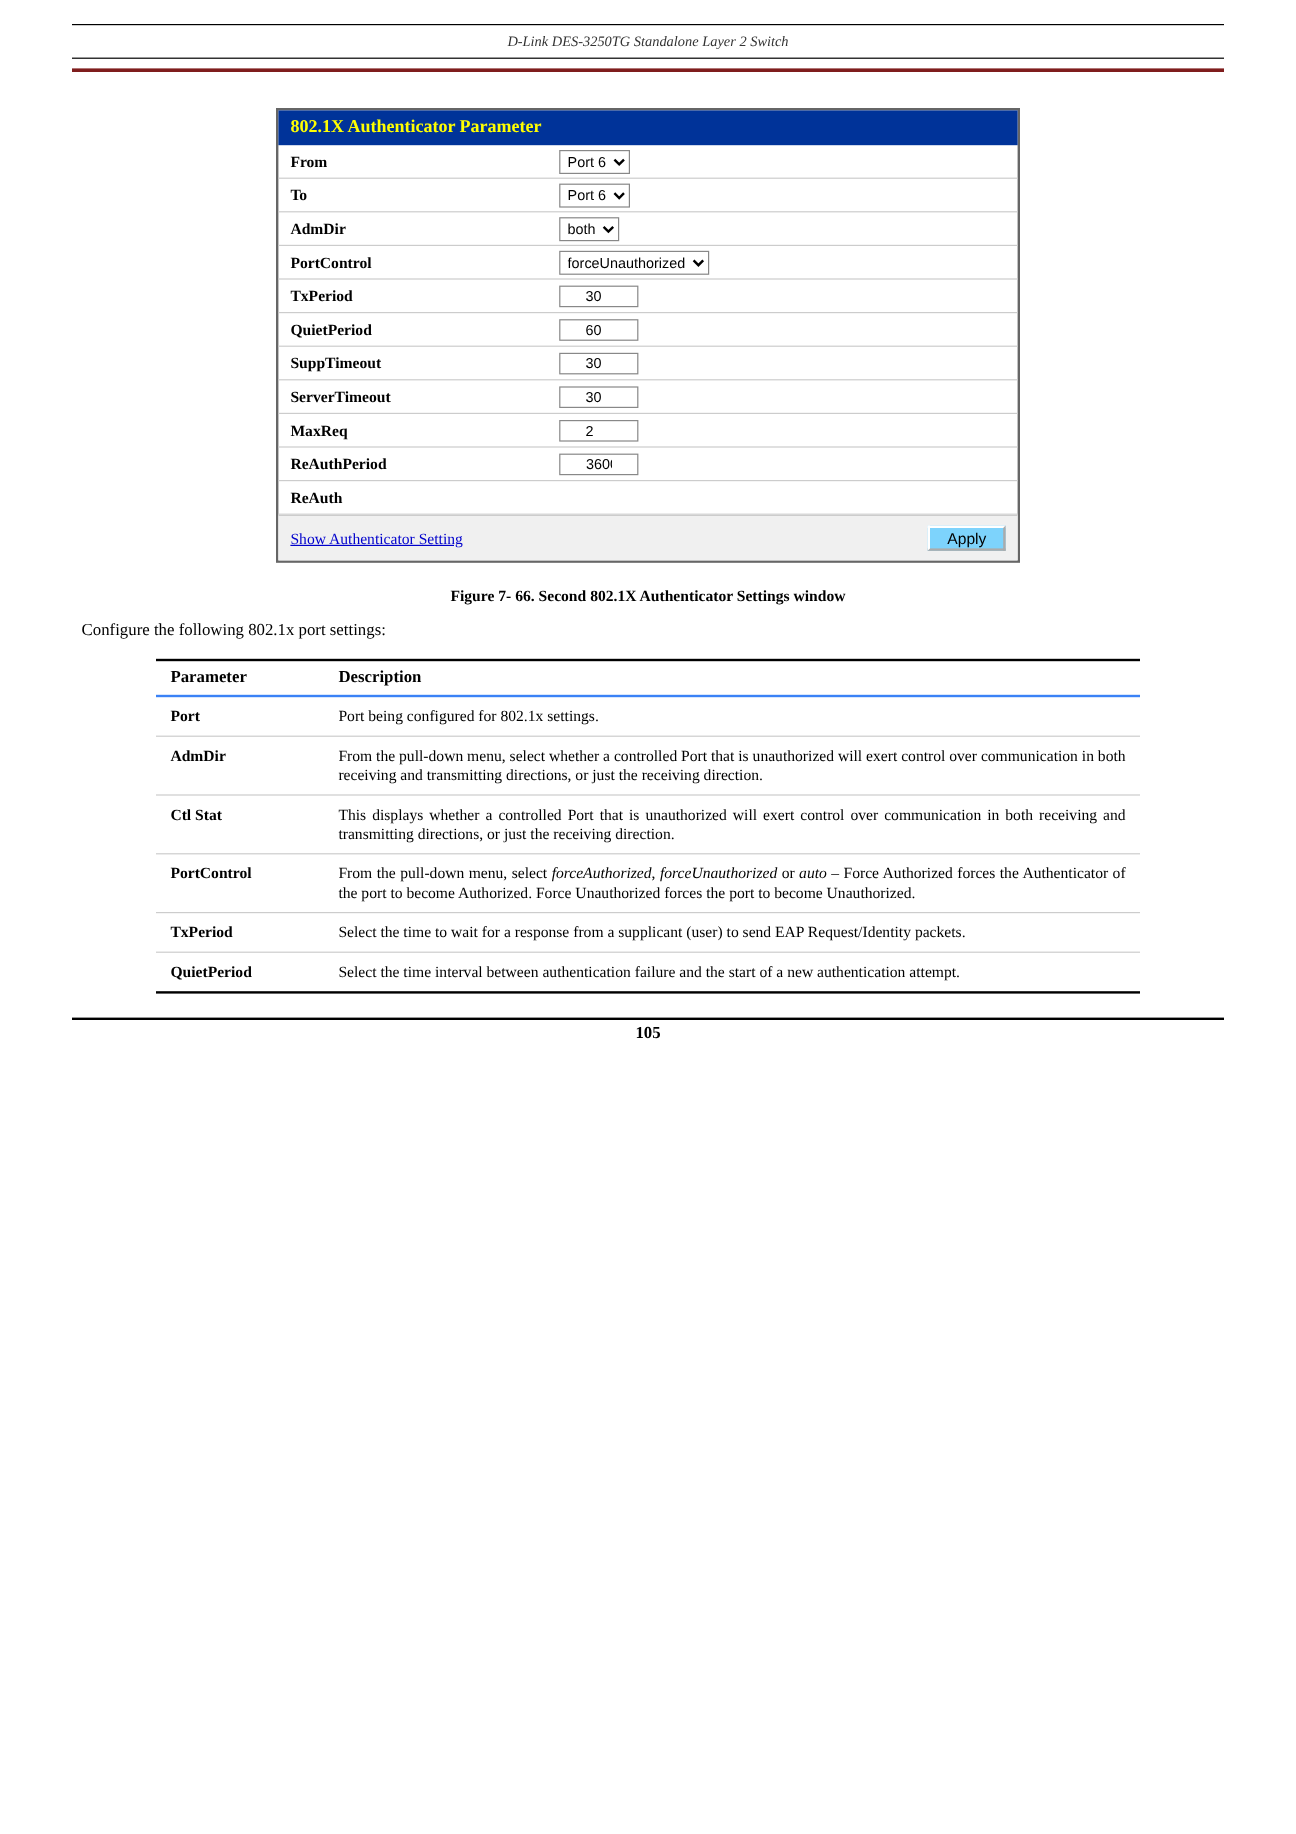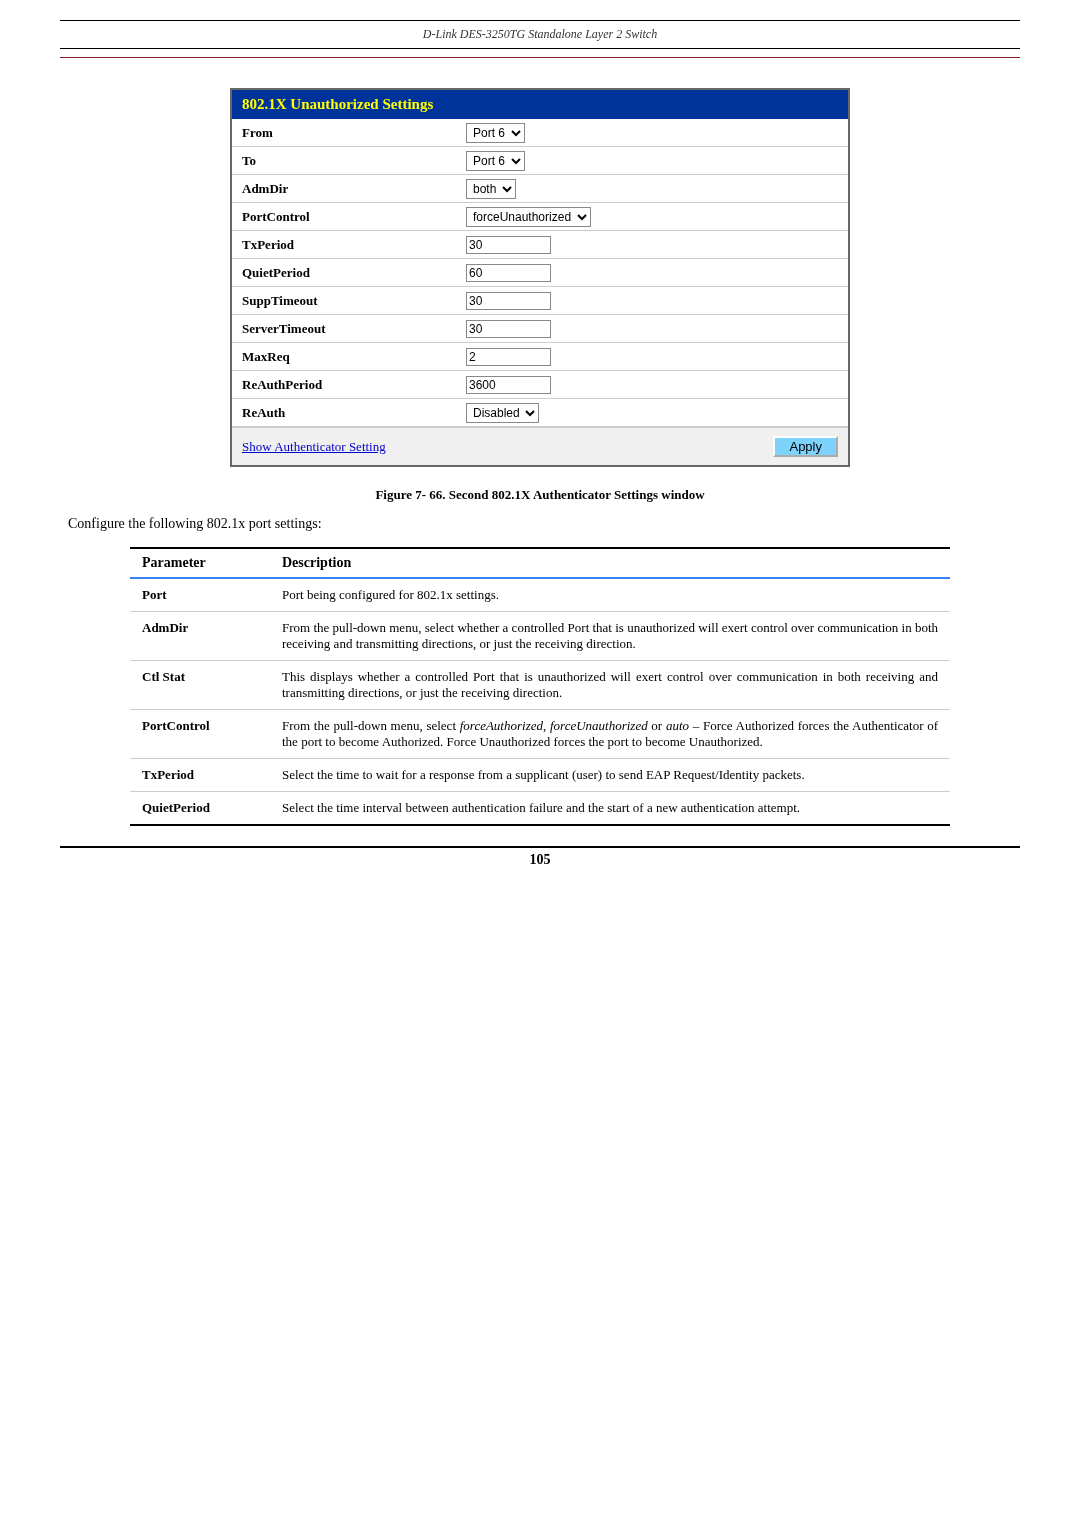--- a/index.html
+++ b/index.html
@@ -19,21 +19,21 @@
       padding: 20px 60px 40px 60px;
       background: #fff;
     }
 
     .header-bar {
       text-align: center;
       font-size: 12px;
       font-style: italic;
       color: #333;
       padding-bottom: 8px;
-      border-bottom: 1px solid #7f1d1d;
+      border-bottom: 3px solid #7f1d1d;
       margin-bottom: 30px;
     }
 
     
     .settings-panel {
       border: 2px solid #666;
       width: 620px;
       margin: 0 auto 20px auto;
       background: #fff;
     }
@@ -74,22 +74,22 @@
     .panel-value select {
       font-size: 12px;
       padding: 1px 2px;
       border: 1px solid #888;
       background: #fff;
     }
 
     .panel-value input[type="text"] {
       font-size: 12px;
       border: 1px solid #888;
-      padding: 1px 2px;
-      width: 85px;
+      padding: 1px 21px;
+      width: 66px;
     }
 
     .panel-footer {
       display: flex;
       justify-content: space-between;
       align-items: center;
       padding: 8px 10px;
       border-top: 1px solid #ccc;
       background: #f0f0f0;
     }
@@ -188,21 +188,21 @@
 
 <div class="page-container">
 
   <div class="header-bar">
     <hr class="divider-line">
     <span>D-Link DES-3250TG Standalone Layer 2 Switch</span>
     <hr class="divider-line" style="margin-top:6px; margin-bottom:0;">
   </div>
 
   <div class="settings-panel">
-    <div class="panel-header">802.1X Unauthorized Settings</div>
+    <div class="panel-header">802.1X Authenticator Parameter</div>
 
     <div class="panel-row">
       <div class="panel-label">From</div>
       <div class="panel-value">
         <select>
           <option>Port 6</option>
         </select>
       </div>
     </div>
 
@@ -270,25 +270,20 @@
 
     <div class="panel-row">
       <div class="panel-label">ReAuthPeriod</div>
       <div class="panel-value">
         <input type="text" value="3600" style="">
       </div>
     </div>
 
     <div class="panel-row">
       <div class="panel-label">ReAuth</div>
-      <div class="panel-value">
-        <select>
-          <option>Disabled</option>
-        </select>
-      </div>
     </div>
 
     <div class="panel-footer">
       <a class="show-link">Show Authenticator Setting</a>
       <button class="apply-btn">Apply</button>
     </div>
   </div>
 
   <div class="figure-caption">Figure 7- 66.  Second 802.1X Authenticator Settings window</div>
 

